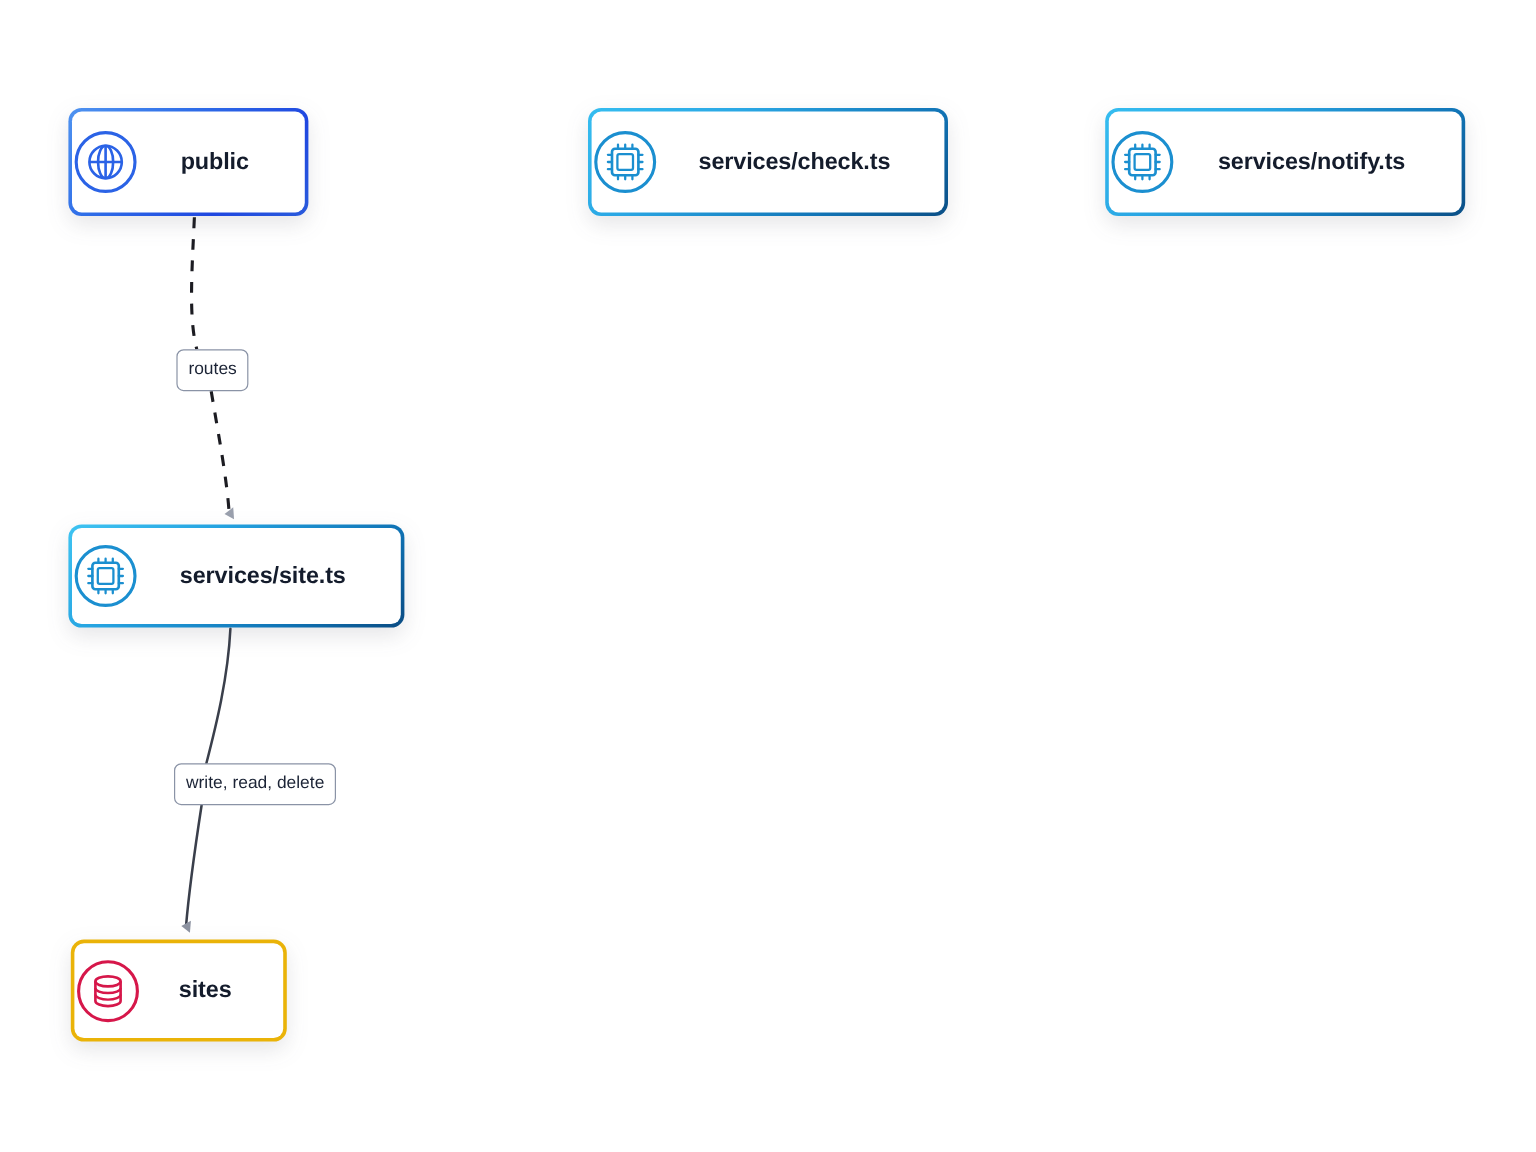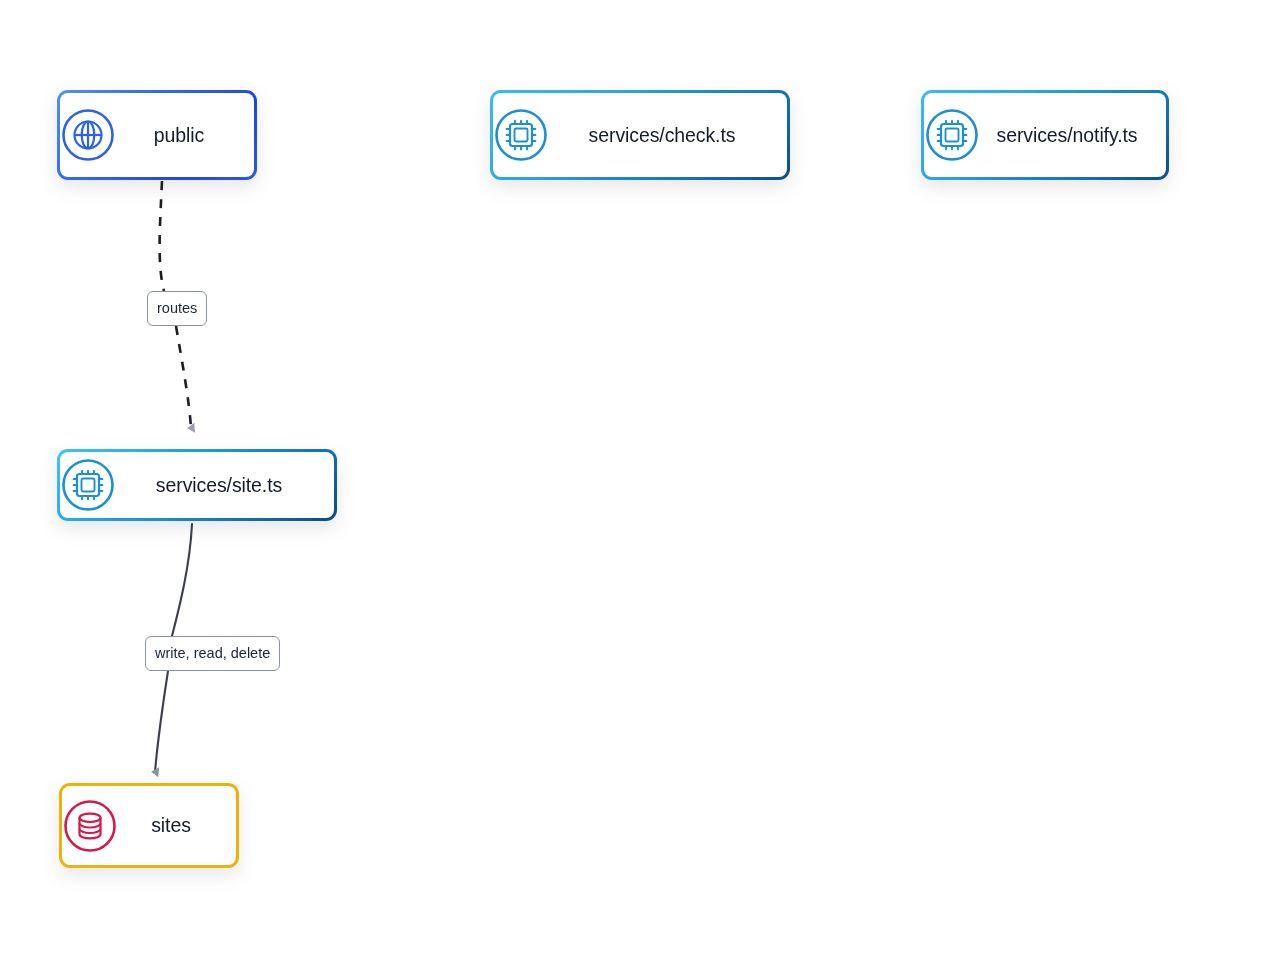--- a/index.html
+++ b/index.html
@@ -59,43 +59,43 @@
   .node-icon {
     flex: 0 0 auto;
     display: flex;
     align-items: center;
     justify-content: center;
   }
   .node-label {
     flex: 1 1 auto;
     text-align: center;
     font-size: 19.5px;
-    font-weight: 400;
+    font-weight: 700;
     color: #141c2c;
     letter-spacing: -0.1px;
     padding-right: 12px;
     white-space: nowrap;
   }
 
   
   .node-public {
     left: 57px; top: 90px; width: 200px; height: 90px;
     background: linear-gradient(135deg, #4f93f0 0%, #2f6ee8 35%, #1f47e0 72%, #2a5bdc 100%);
   }
   .node-check {
     left: 490px; top: 90px; width: 300px; height: 90px;
     background: linear-gradient(140deg, #35bdf0 0%, #2aa7e4 32%, #1276b8 72%, #0b4f86 100%);
     padding-left: 32px;
   }
   .node-notify {
-    left: 921px; top: 90px; width: 248px; height: 90px;
+    left: 921px; top: 90px; width: 300px; height: 90px;
     background: linear-gradient(140deg, #35bdf0 0%, #2aa7e4 32%, #1276b8 72%, #0b4f86 100%);
   }
   .node-site {
-    left: 57px; top: 449px; width: 280px; height: 72px;
+    left: 57px; top: 437px; width: 280px; height: 86px;
     background: linear-gradient(140deg, #3fc4f2 0%, #24a2e0 34%, #0f72b4 74%, #0a4c83 100%);
   }
   .node-sites {
     left: 59px; top: 783px; width: 180px; height: 85px;
     background: linear-gradient(140deg, #ef6d90 0%, #e8republic 0%, #e44a74 30%, #d2204f 72%, #c21146 100%);
   }
 
   .icon-wrap-blue   { color: #2b63e6; }
   .icon-wrap-cyan   { color: #1b8fd0; }
   .icon-wrap-crimson{ color: #d6174a; }

